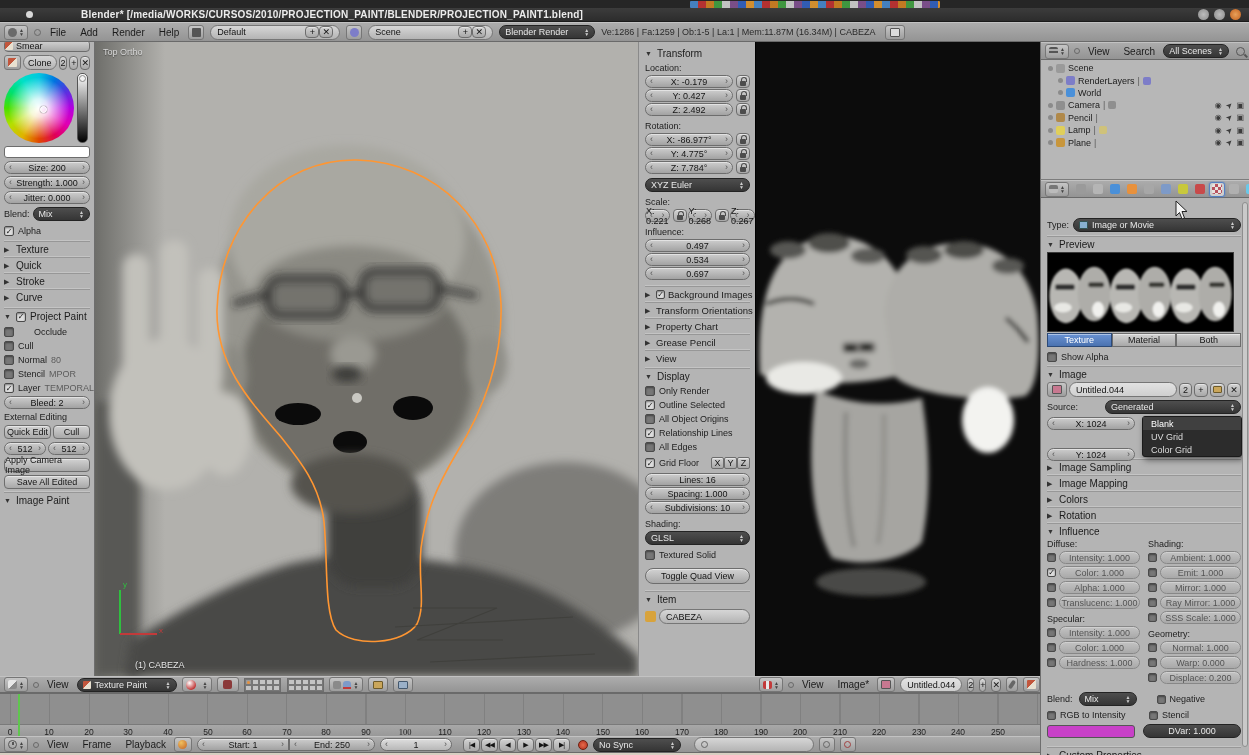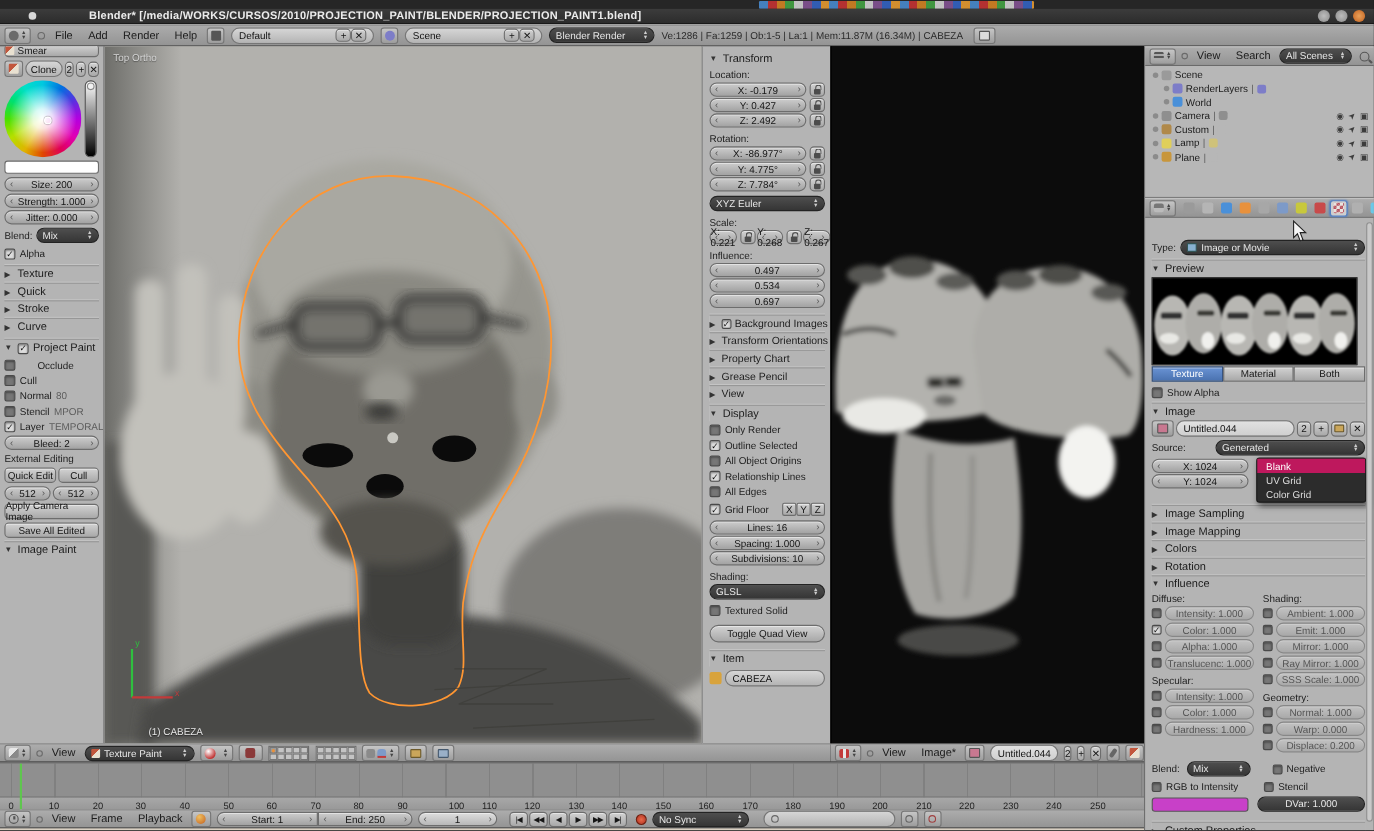--- a/index.html
+++ b/index.html
@@ -43,21 +43,21 @@
   .vslide .hndl{position:absolute;top:1px;left:1px;right:1px;height:7px;border-radius:4px;background:#f2f2f2;border:1px solid #888}
   
   .outrow{display:flex;align-items:center;height:12.4px;font-size:9px;color:#1b1b1b;gap:3px}
   .tgl{margin-left:auto;display:none;gap:4px;color:#3c3c3c;font-size:8px;align-items:center;padding-right:3px}
   
   .tab{width:16px;height:15px;border-radius:3px;display:flex;align-items:center;justify-content:center;flex:none}
   .tab.active{background:#cfcfcf;border:1px solid #5680c2;box-shadow:0 0 2px #5680c2}
   .checker{background-image:linear-gradient(45deg,#b8515f 25%,transparent 25%,transparent 75%,#b8515f 75%),linear-gradient(45deg,#b8515f 25%,#e8e4e0 25%,#e8e4e0 75%,#b8515f 75%);background-size:6px 6px;background-position:0 0,3px 3px}
   .ddlist{background:#2c2c2c;border:1px solid #1a1a1a;border-radius:3px;color:#dcdcdc;font-size:9px;box-shadow:2px 3px 6px rgba(0,0,0,.5)}
   .ddrow{height:13px;display:flex;align-items:center;padding:0 8px}
-  .ddrow.active{background:#be185d;color:#fff}
+  .ddrow.active{background:#404040;color:#fff}
   
   .tick{position:absolute;bottom:0;transform:translateX(-50%);font-size:8.5px;color:#222}
   .pbtn{width:17px;height:14px;font-size:7px;letter-spacing:-1px}
 </style>
 </head>
 <body>
 
 <div class="abs" style="left:0;top:0;width:1249px;height:8px;background:#262626;">
   <div class="abs" style="left:690px;top:1px;width:250px;height:7px;
     background:repeating-linear-gradient(90deg,#4a90d9 0 8px,#cc3333 8px 16px,#dd8822 16px 24px,#44aa44 24px 32px,#dddddd 32px 40px,#885599 40px 48px,#3366cc 48px 56px,#f0a030 56px 64px);border-radius:1px;opacity:.85"></div>
@@ -622,21 +622,21 @@
           <span>◉</span>
           <span style="display:inline-block;transform:rotate(-45deg)">➤</span>
           <span>▣</span>
         </span>
       </div>
 
       <div class="outrow">
         <span style="width:0"></span>
         <span class="ico" style="width:5px;height:5px;border-radius:50%;background:#8b8b8b"></span>
         <span class="ico" style="width: 9px; height: 9px; border-radius: 2px; background: rgb(176, 137, 74);"></span>
-        <span>Custom</span>
+        <span>Pencil</span>
         <span class="lab mut show" style="display:none">|</span>
         <span class="ico show" style="display: none; width: 8px; height: 8px; border-radius: 2px; background: rgb(183, 183, 183);"></span>
         <span class="tgl show">
           <span>◉</span>
           <span style="display:inline-block;transform:rotate(-45deg)">➤</span>
           <span>▣</span>
         </span>
       </div>
 
       <div class="outrow">
@@ -802,21 +802,21 @@
       <span class="lab" style="width:54px">Source:</span>
       <span class="dark" style="flex:1">
         <span>Generated</span>
           <span class="updn"></span>
       </span>
     </div>
     <div style="position:relative;margin-top:3px;height:42px">
       <div class="slider arrows" style="width:88px">
           <span>X: 1024</span>
         </div>
-      <div class="slider arrows" style="width:88px;margin-top:1px">
+      <div class="slider arrows" style="width:88px;margin-top:18px">
           <span>Y: 1024</span>
         </div>
       <div class="ddlist abs" style="left:95px;top:-1px;width:100px">
 
       <div class="ddrow active">Blank</div>
           <div class="ddrow">UV Grid</div>
           <div class="ddrow">Color Grid</div>
         </div>
     </div>
     <div style="display:flex;flex-direction:column">
@@ -1100,21 +1100,21 @@
     <span class="tick" style="left: 10px;">0</span>
         <span class="tick" style="left: 49px;">10</span>
         <span class="tick" style="left: 89px;">20</span>
         <span class="tick" style="left: 128px;">30</span>
         <span class="tick" style="left: 168px;">40</span>
         <span class="tick" style="left: 208px;">50</span>
         <span class="tick" style="left: 247px;">60</span>
         <span class="tick" style="left: 287px;">70</span>
         <span class="tick" style="left: 326px;">80</span>
         <span class="tick" style="left: 366px;">90</span>
-        <span class="tick" style="left: 415px;">100</span>
+        <span class="tick" style="left: 405px; font-family: Liberation Serif, serif;">100</span>
         <span class="tick" style="left: 445px;">110</span>
         <span class="tick" style="left: 484px;">120</span>
         <span class="tick" style="left: 524px;">130</span>
         <span class="tick" style="left: 563px;">140</span>
         <span class="tick" style="left: 603px;">150</span>
         <span class="tick" style="left: 642px;">160</span>
         <span class="tick" style="left: 682px;">170</span>
         <span class="tick" style="left: 721px;">180</span>
         <span class="tick" style="left: 761px;">190</span>
         <span class="tick" style="left: 800px;">200</span>

